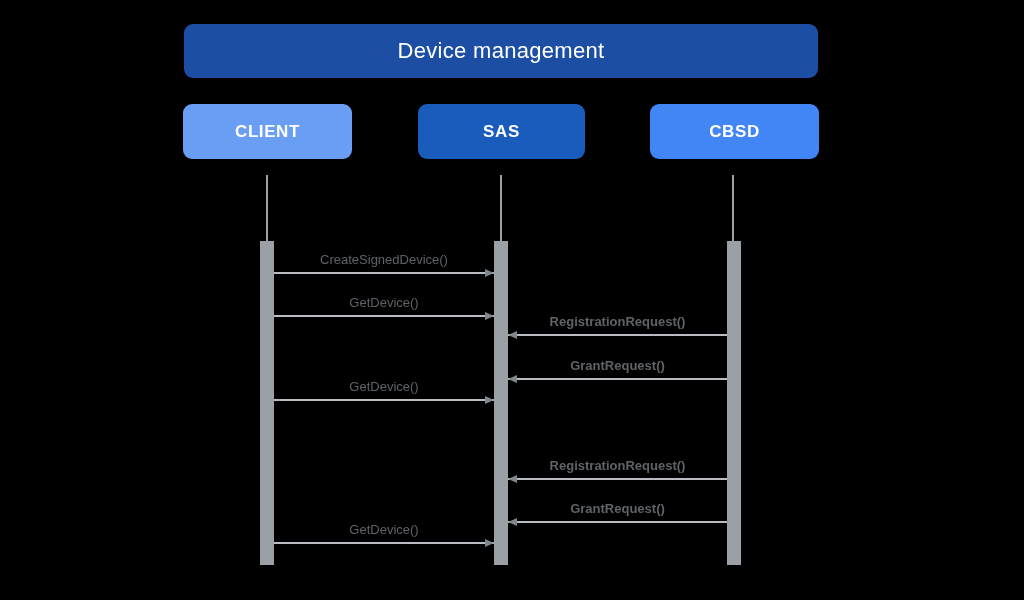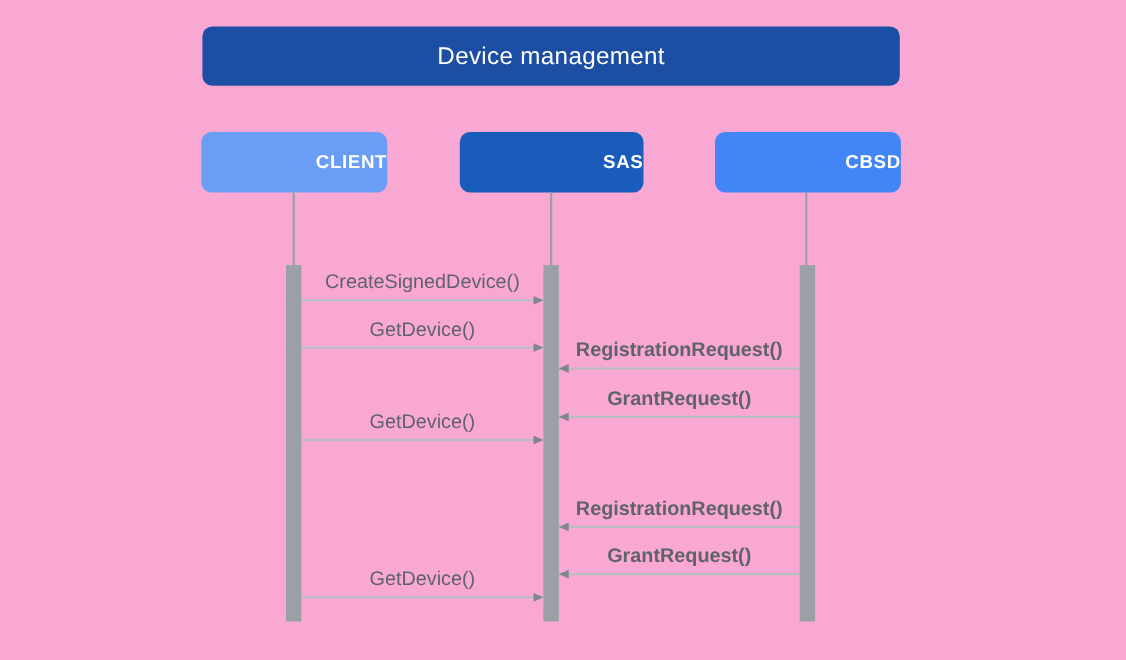--- a/index.html
+++ b/index.html
@@ -5,21 +5,21 @@
   html, body {
     margin: 0;
     padding: 0;
     background: #ffffff;
     font-family: "Liberation Sans", sans-serif;
   }
   .canvas {
     position: relative;
     width: 1024px;
     height: 600px;
-    background: #f9a8d4;
+    background: #000000;
     overflow: hidden;
   }
 
   
   .title-bar {
     position: absolute;
     left: 184px;
     top: 24px;
     width: 634px;
     height: 54px;
@@ -30,26 +30,26 @@
     justify-content: center;
     color: #ffffff;
     font-size: 22px;
     font-weight: 500;
     letter-spacing: 0.3px;
   }
 
   
   .actor {
     position: absolute;
-    top: 120px;
+    top: 104px;
     height: 55px;
     border-radius: 9px;
     display: flex;
     align-items: center;
-    justify-content: flex-end;
+    justify-content: center;
     color: #ffffff;
     font-size: 17px;
     font-weight: bold;
     letter-spacing: 0.6px;
   }
   .actor-client { left: 183px; width: 169px; background: #6A9EF5; }
   .actor-sas    { left: 418px; width: 167px; background: #1A5CBC; }
   .actor-cbsd   { left: 650px; width: 169px; background: #4285F4; }
 
   
@@ -82,21 +82,21 @@
     height: 24px;
   }
   .msg-right { left: 274px; width: 220px; }
   .msg-left  { left: 508px; width: 219px; font-weight: bold; }
 
   .msg-label {
     position: absolute;
     left: 0; right: 0;
     bottom: 7px;
     text-align: center;
-    font-size: 18px;
+    font-size: 13px;
     color: #5F6368;
     white-space: nowrap;
   }
   .msg-line {
     position: absolute;
     left: 0; right: 0;
     bottom: 0;
     height: 2px;
     background: #B9BDC1;
   }

